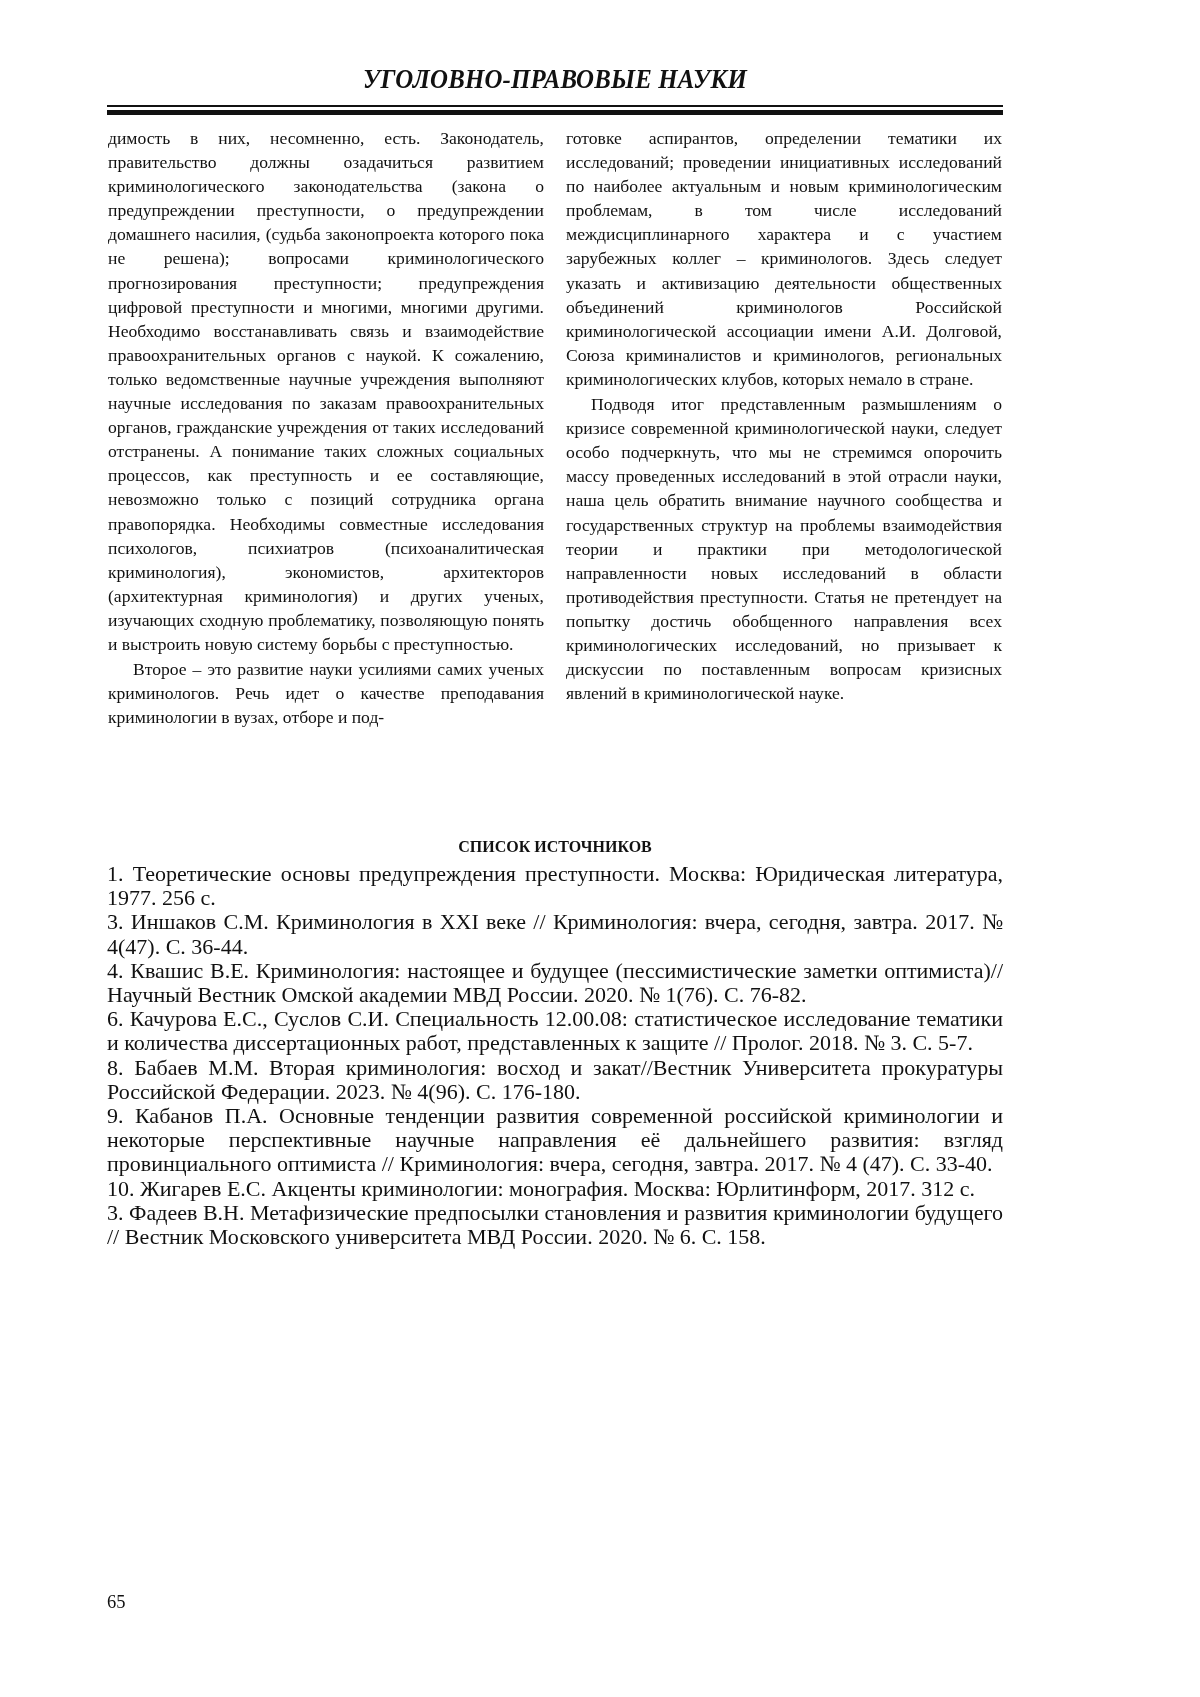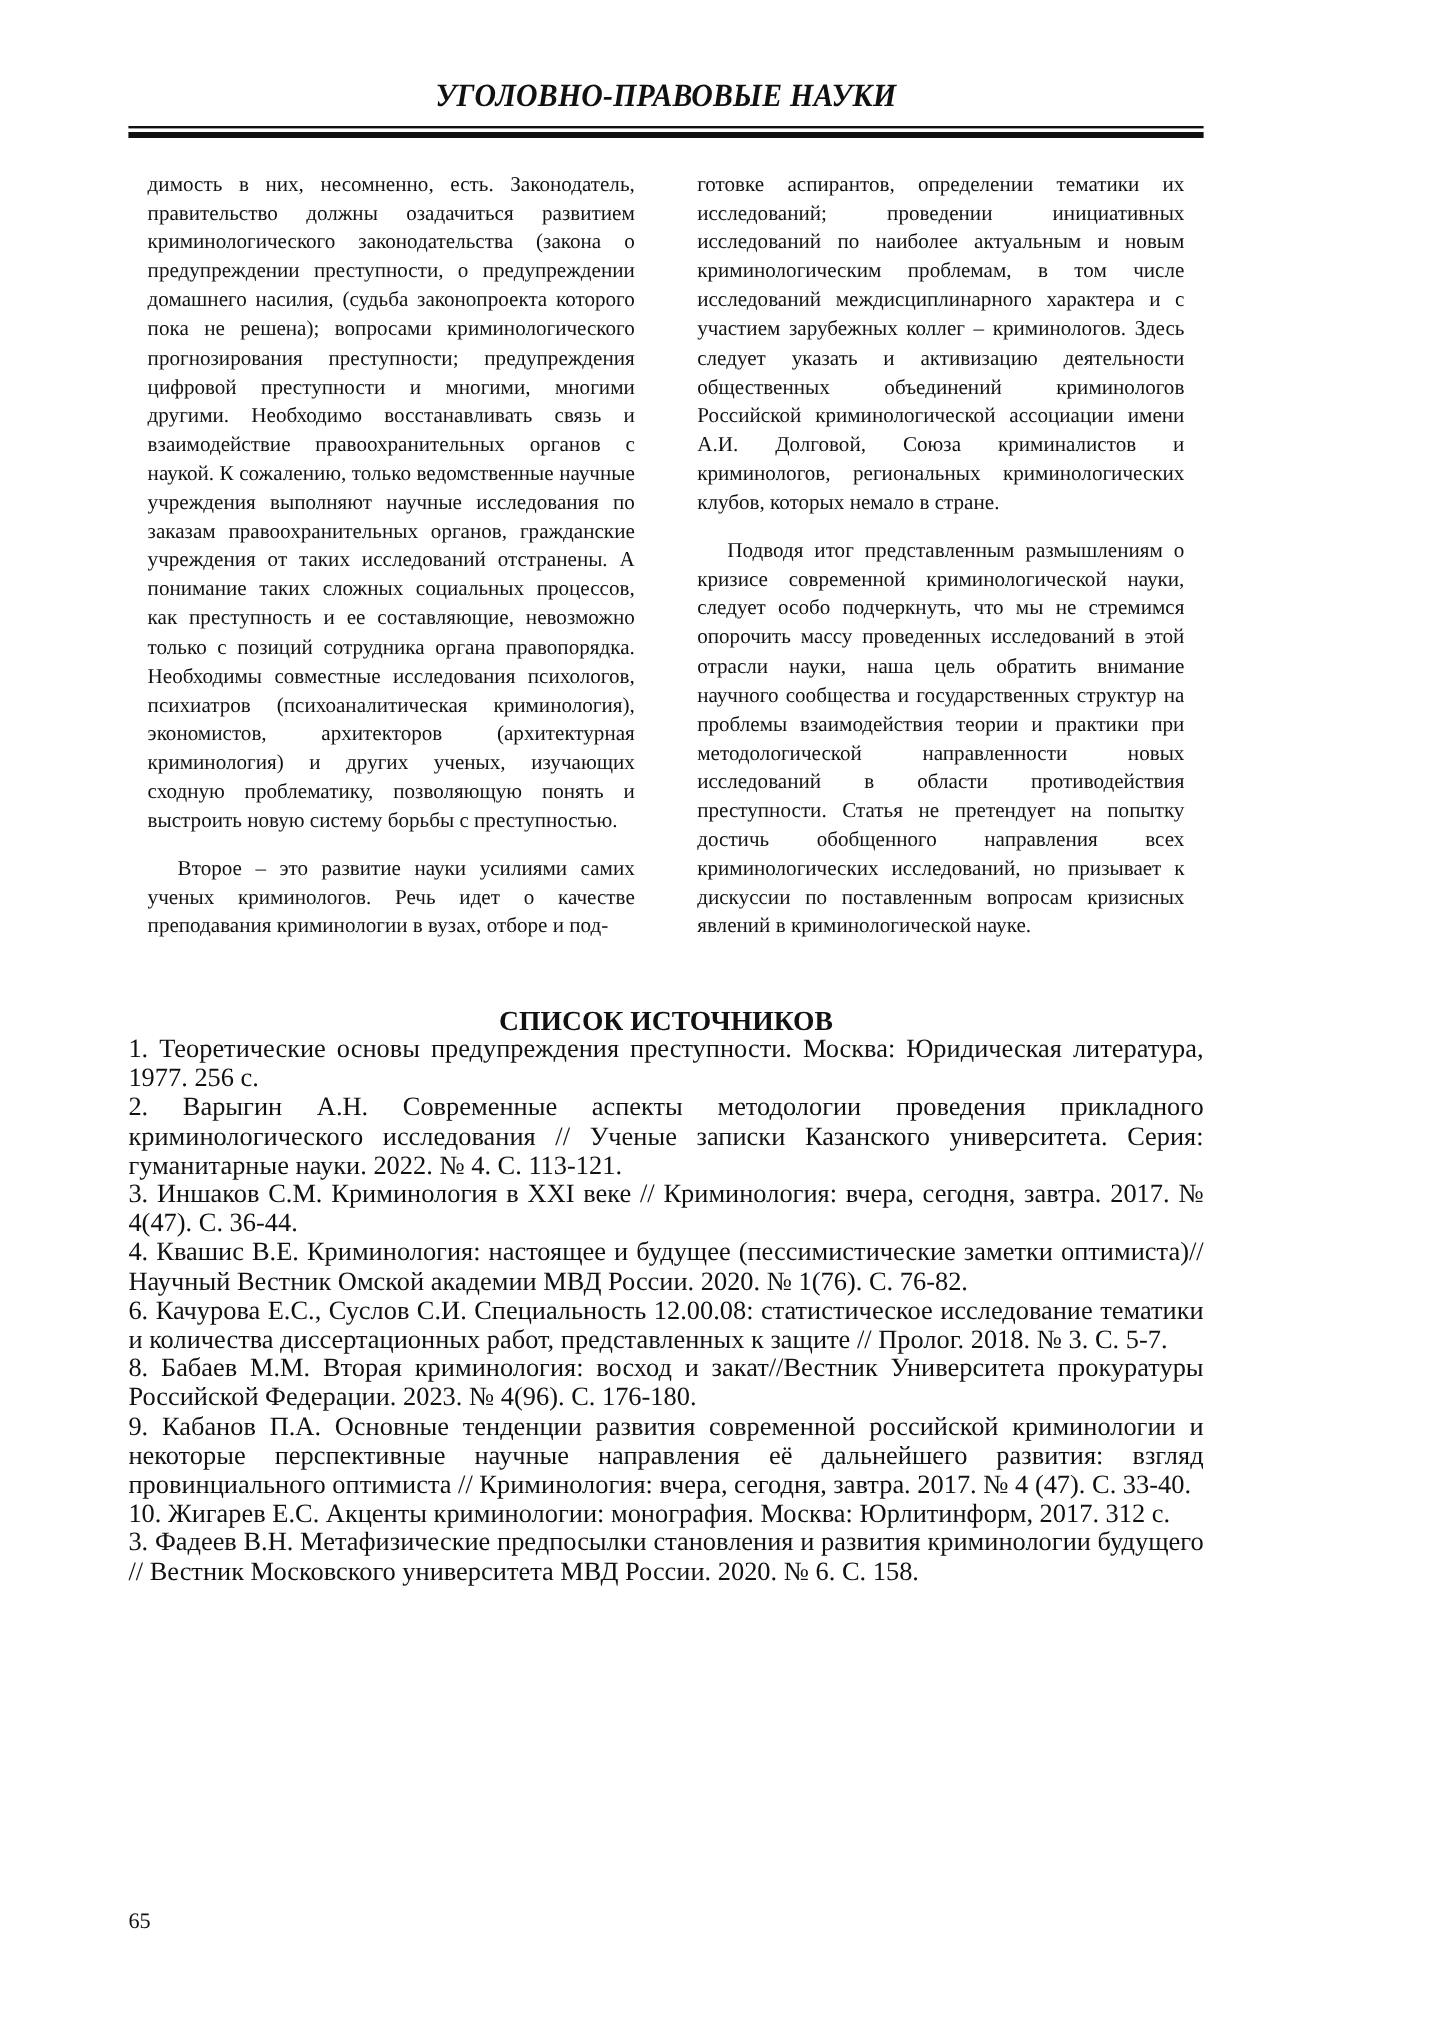--- a/index.html
+++ b/index.html
@@ -16,27 +16,27 @@
     .rule-thin { position: absolute; left: 107px; width: 896px; top: 105px; height: 2px; background: #111; }
     .rule-thick { position: absolute; left: 107px; width: 896px; top: 110px; height: 5px; background: #111; }
     .col {
       position: absolute; top: 125px; width: 438px;
       font-family: "Liberation Serif", serif;
       font-size: 17.6px; line-height: 24.1px;
       text-align: justify; hyphens: manual;
     }
     .col-left { left: 107px; }
     .col-right { left: 565px; }
-    .col p { margin: 16px; }
+    .col p { margin: 1px; }
     .col p.indent { text-indent: 25px; }
     .refs-title {
       position: absolute; left: 107px; width: 896px; top: 838px;
       text-align: center;
       font-family: "Liberation Serif", serif; font-weight: bold;
-      font-size: 23px;
+      font-size: 16px;
     }
     .refs {
       position: absolute; left: 107px; width: 896px; top: 862px;
       font-family: "Liberation Serif", serif;
       font-size: 22px; line-height: 24.2px;
       text-align: justify;
       transform: scaleX(1.0);
     }
     .refs .ref { margin: 0; }
     .page-number {
@@ -59,21 +59,20 @@
 
   <div class="col col-right">
     <p>готовке аспирантов, определении тематики их исследований; проведении инициативных исследований по наиболее актуальным и новым криминологическим проблемам, в том числе исследований междисциплинарного характера и с участием зарубежных коллег – криминологов. Здесь следует указать и активизацию деятельности общественных объединений криминологов Российской криминологической ассоциации имени А.И. Долговой, Союза криминалистов и криминологов, региональных криминологических клубов, которых немало в стране.</p>
     <p class="indent">Подводя итог представленным размышлениям о кризисе современной криминологической науки, следует особо подчеркнуть, что мы не стремимся опорочить массу проведенных исследований в этой отрасли науки, наша цель обратить внимание научного сообщества и государственных структур на проблемы взаимодействия теории и практики при методологической направленности новых исследований в области противодействия преступности. Статья не претендует на попытку достичь обобщенного направления всех криминологических исследований, но призывает к дискуссии по поставленным вопросам кризисных явлений в криминологической науке.</p>
   </div>
 
   <div class="refs-title">СПИСОК ИСТОЧНИКОВ</div>
 
   <div class="refs">
     <p class="ref">1. Теоретические основы предупреждения преступности. Москва: Юридическая литература, 1977. 256 с.</p>
-    <p class="ref">2. Варыгин А.Н. Современные аспекты методологии проведения прикладного криминологического исследования // Ученые записки Казанского университета. Серия: гуманитарные науки. 2022. № 4. С. 113-121.</p>
     <p class="ref">3. Иншаков С.М. Криминология в XXI веке // Криминология: вчера, сегодня, завтра. 2017. № 4(47). С. 36-44.</p>
     <p class="ref">4. Квашис В.Е. Криминология: настоящее и будущее (пессимистические заметки оптимиста)// Научный Вестник Омской академии МВД России. 2020. № 1(76). С. 76-82.</p>
     <p class="ref">6. Качурова Е.С., Суслов С.И. Специальность 12.00.08: статистическое исследование тематики и количества диссертационных работ, представленных к защите // Пролог. 2018. № 3. С. 5-7.</p>
     <p class="ref">8. Бабаев М.М. Вторая криминология: восход и закат//Вестник Университета прокуратуры Российской Федерации. 2023. № 4(96). С. 176-180.</p>
     <p class="ref">9. Кабанов П.А. Основные тенденции развития современной российской криминологии и некоторые перспективные научные направления её дальнейшего развития: взгляд провинциального оптимиста // Криминология: вчера, сегодня, завтра. 2017. № 4 (47). С. 33-40.</p>
     <p class="ref">10. Жигарев Е.С. Акценты криминологии: монография. Москва: Юрлитинформ, 2017. 312 с.</p>
     <p class="ref">3. Фадеев В.Н. Метафизические предпосылки становления и развития криминологии будущего // Вестник Московского университета МВД России. 2020. № 6. С. 158.</p>
   </div>
 
   <div class="page-number">65</div>

